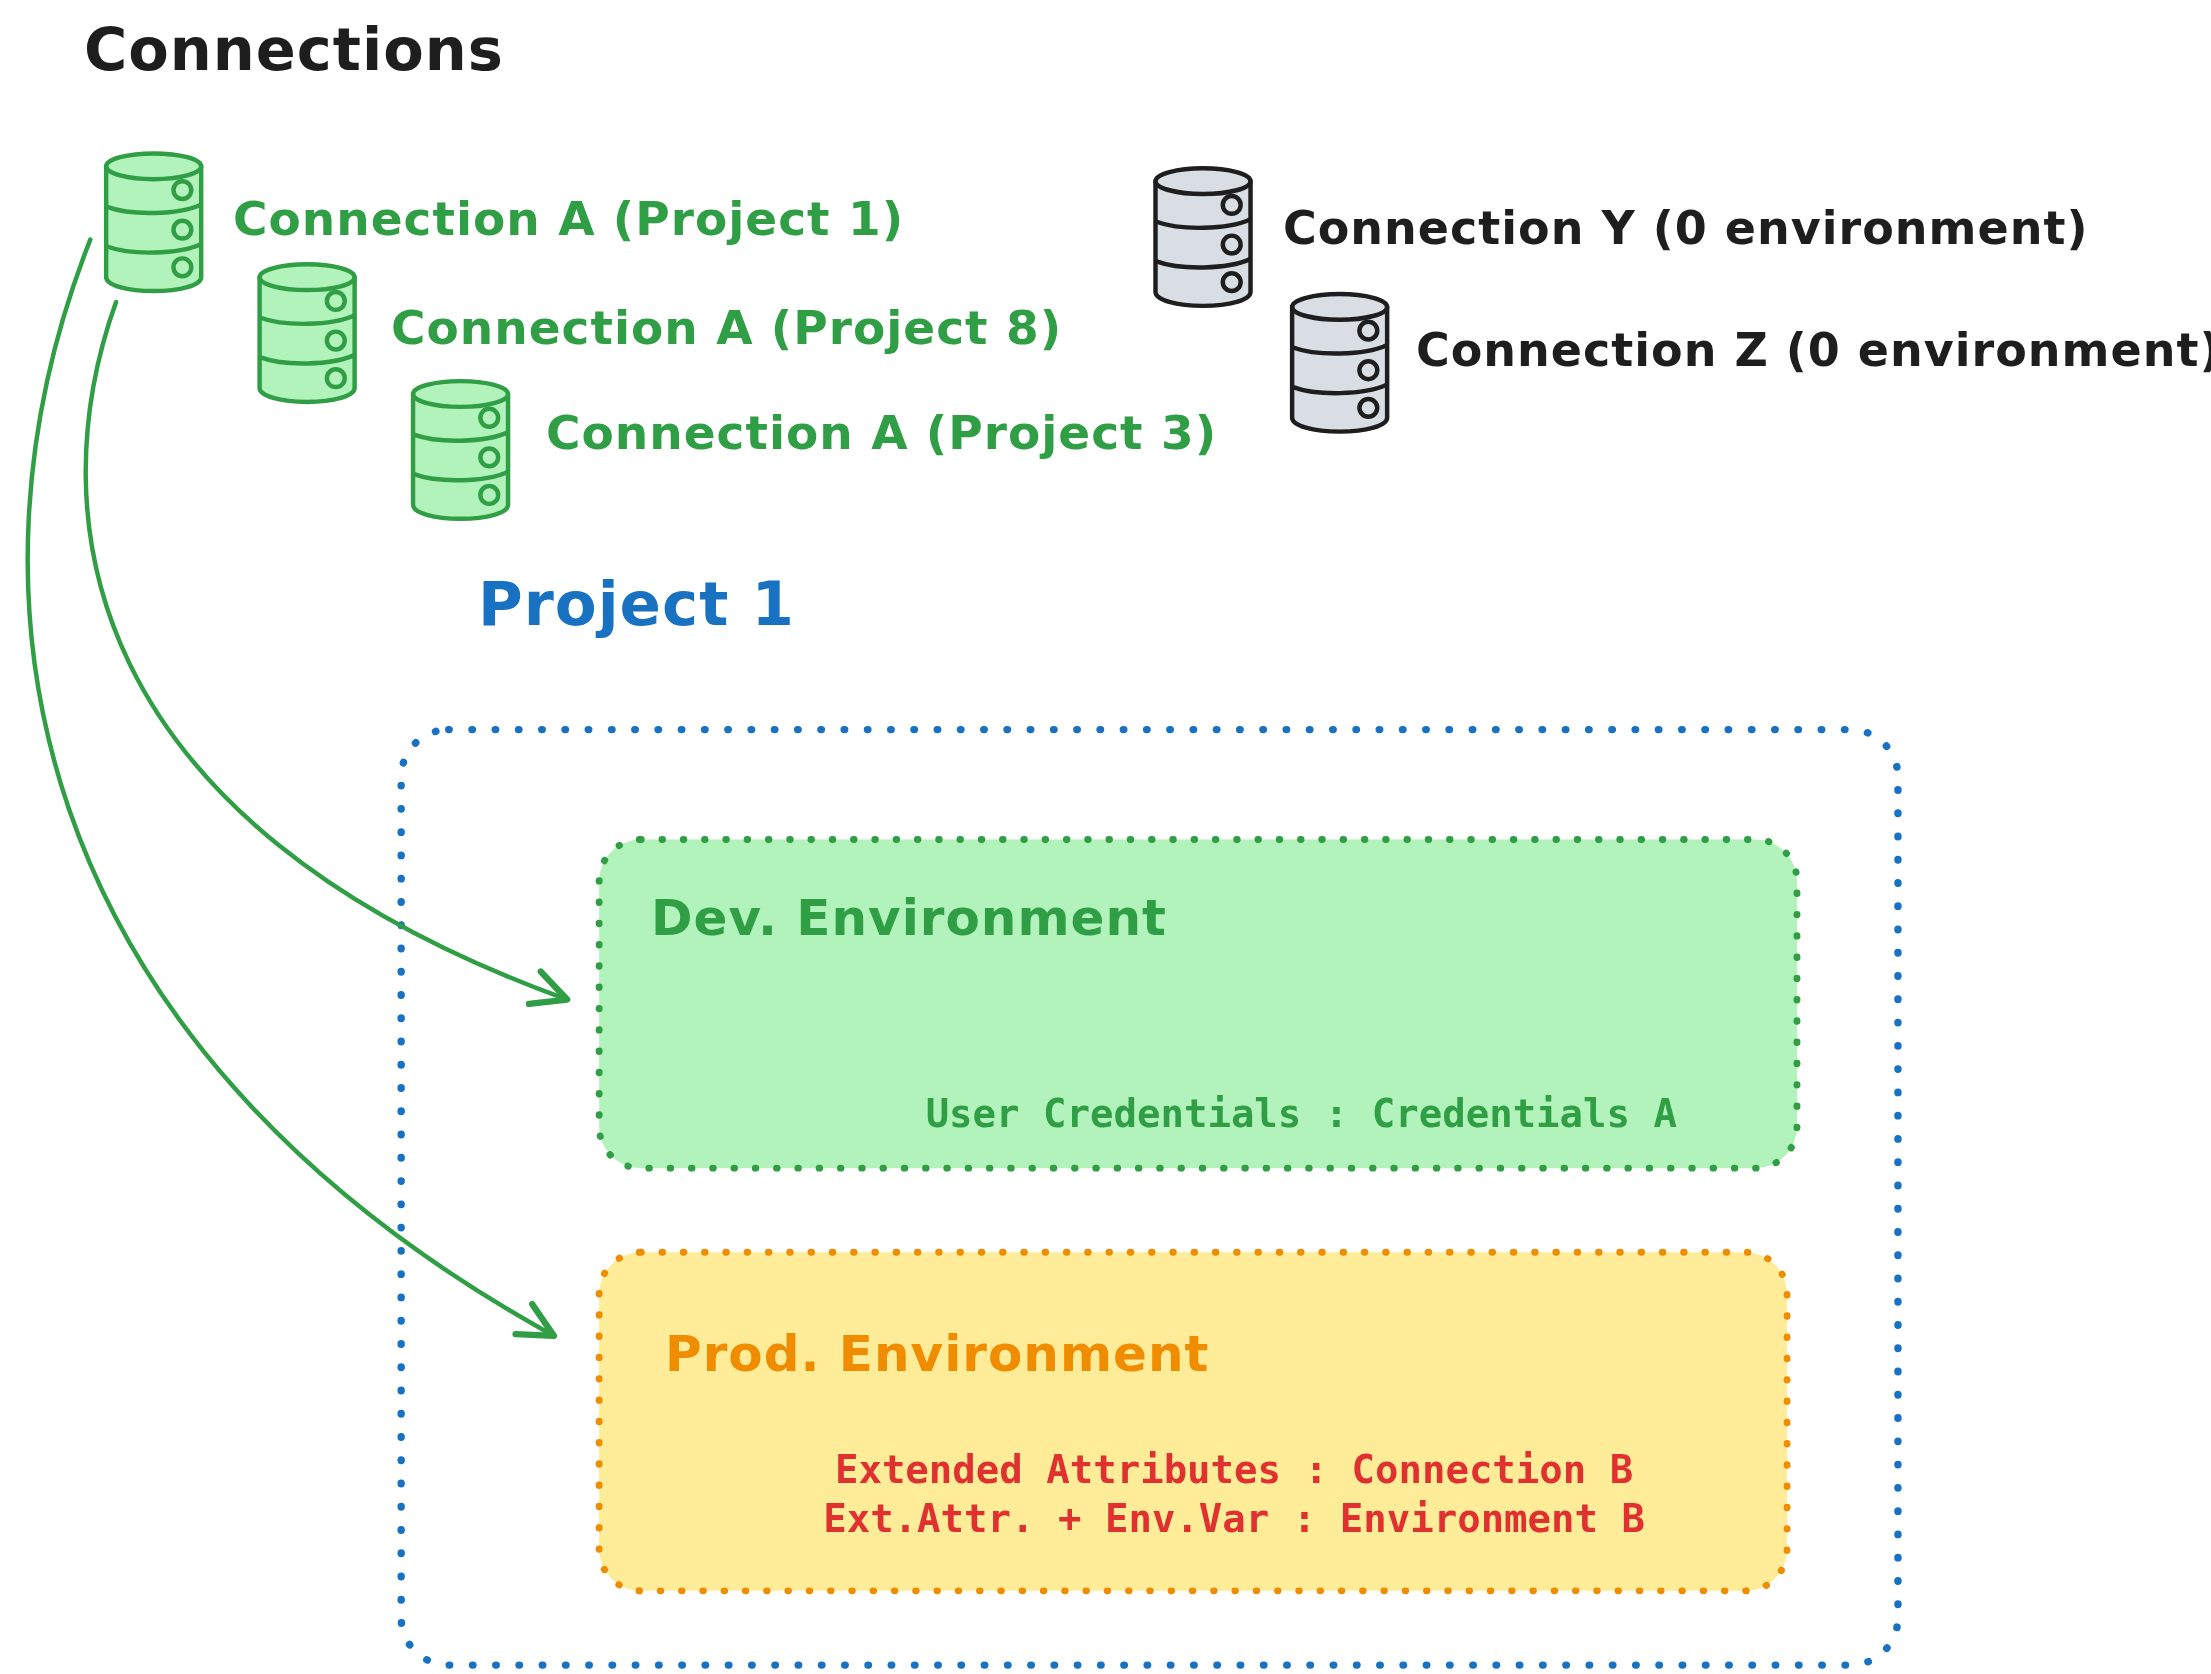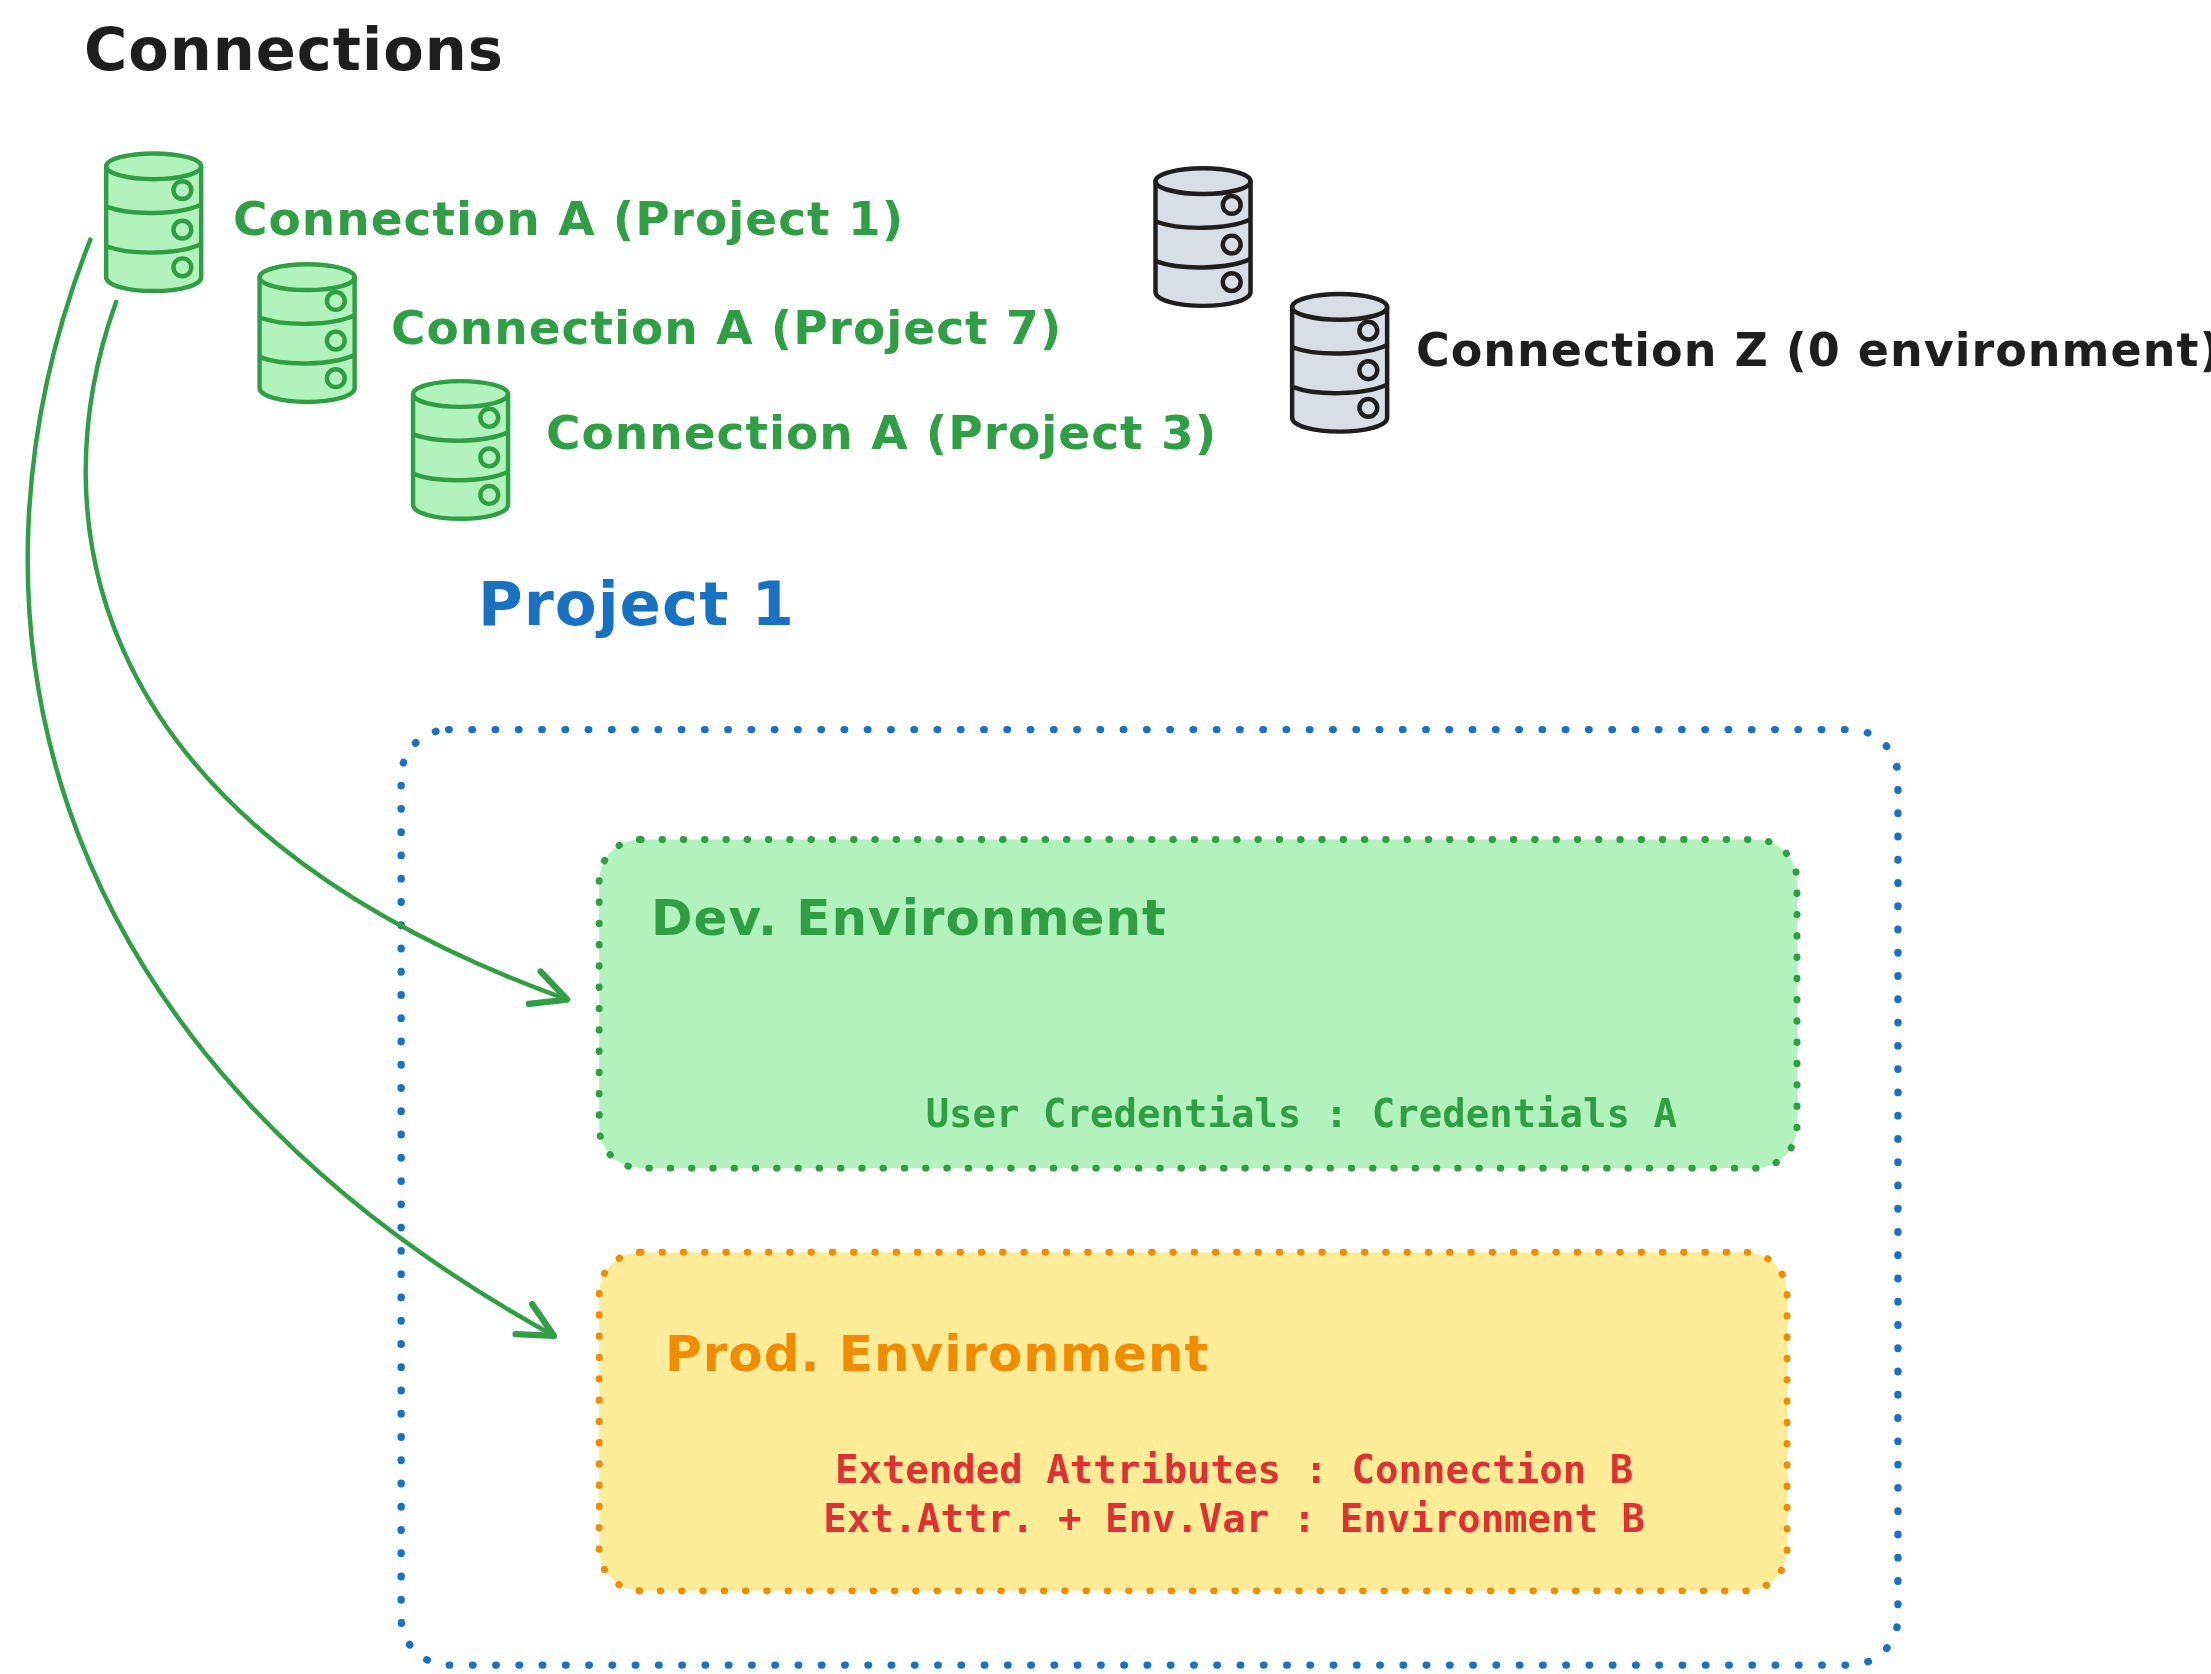--- a/index.html
+++ b/index.html
@@ -92,23 +92,24 @@
     <use href="#db-cyl" x="255" y="262" width="110" height="148" style="--db-fill:#b2f2bb; --db-stroke:#2f9e44"></use>
     <use href="#db-cyl" x="410" y="380" width="110" height="148" style="--db-fill:#b2f2bb; --db-stroke:#2f9e44"></use>
 
     <use href="#db-cyl" x="1160" y="165" width="110" height="148" style="--db-fill:#d9dee4; --db-stroke:#1e1e1e"></use>
     <use href="#db-cyl" x="1298" y="292" width="110" height="148" style="--db-fill:#d9dee4; --db-stroke:#1e1e1e"></use>
   </svg>
 
   <div class="hand t-main">Connections</div>
 
   <div class="hand lbl-green l1">Connection A (Project 1)</div>
-  <div class="hand lbl-green l2">Connection A (Project 7)</div>
+  <div class="hand lbl-green l2">Connection A (Project 8)</div>
   <div class="hand lbl-green l3">Connection A (Project 3)</div>
 
+  <div class="hand lbl-black ly">Connection Y (0 environment)</div>
   <div class="hand lbl-black lz">Connection Z (0 environment)</div>
 
   <div class="hand t-project">Project 1</div>
 
   <div class="hand t-dev-env">Dev. Environment</div>
   <div class="mono dev-cred">User Credentials : Credentials A</div>
 
   <div class="hand t-prod-env">Prod. Environment</div>
   <div class="mono prod-cred">
     <div>Extended Attributes : Connection B</div>

